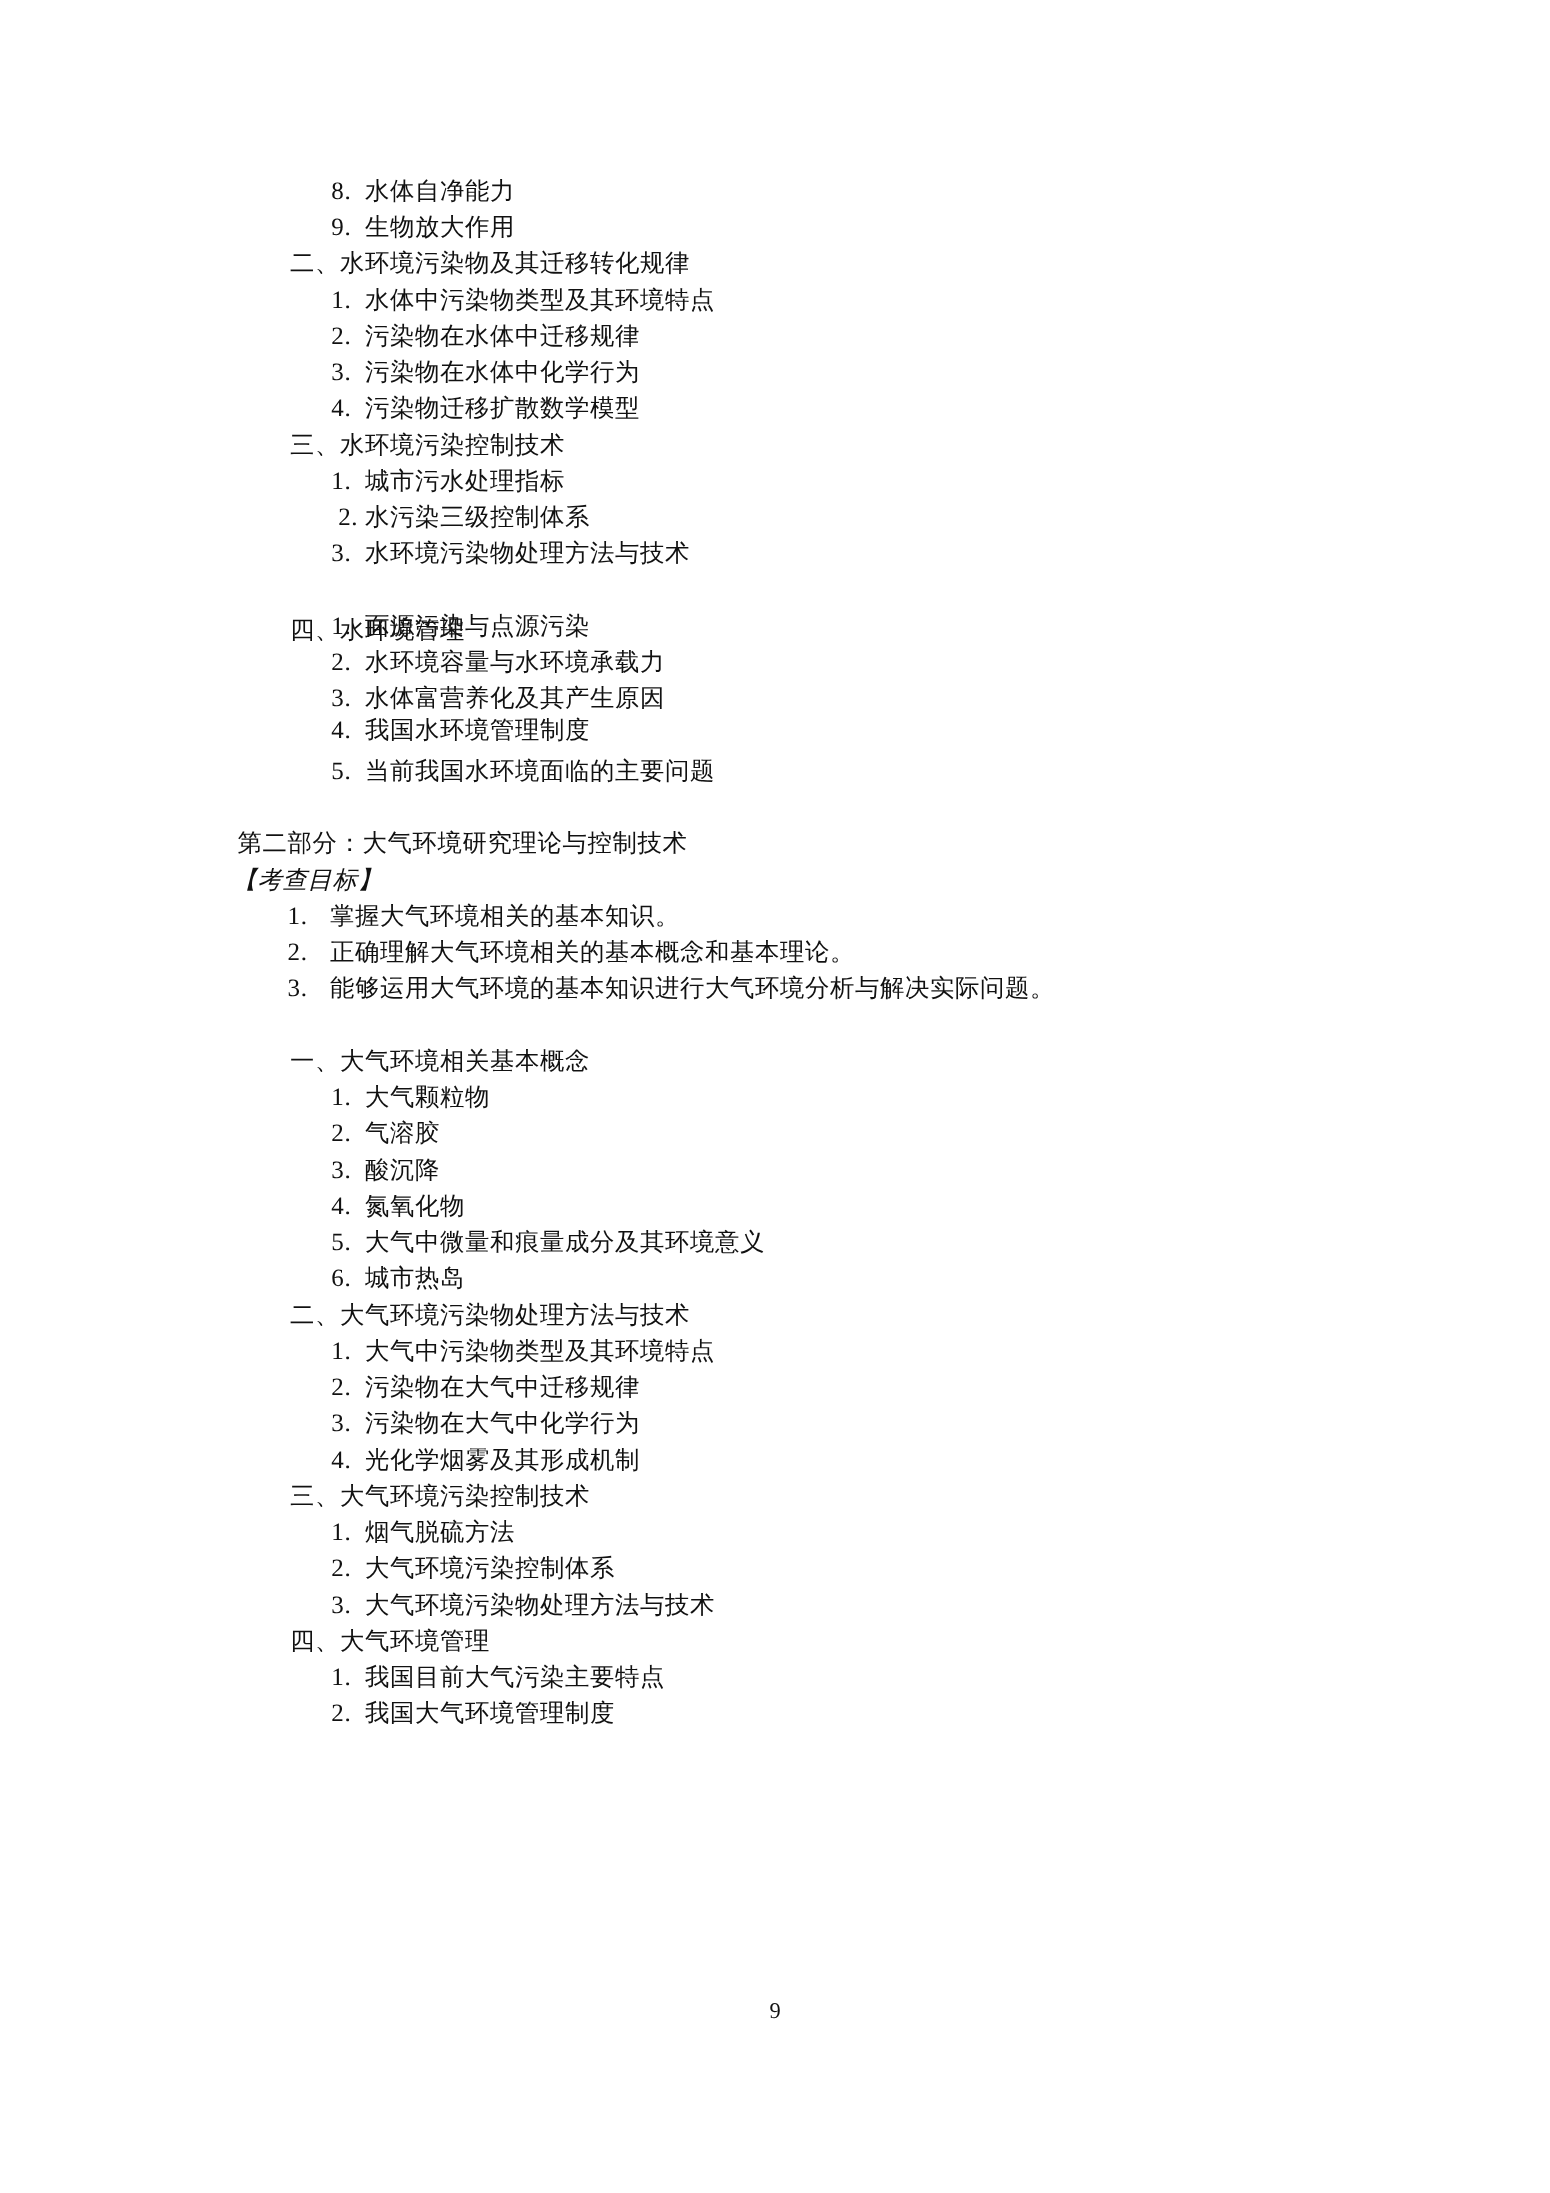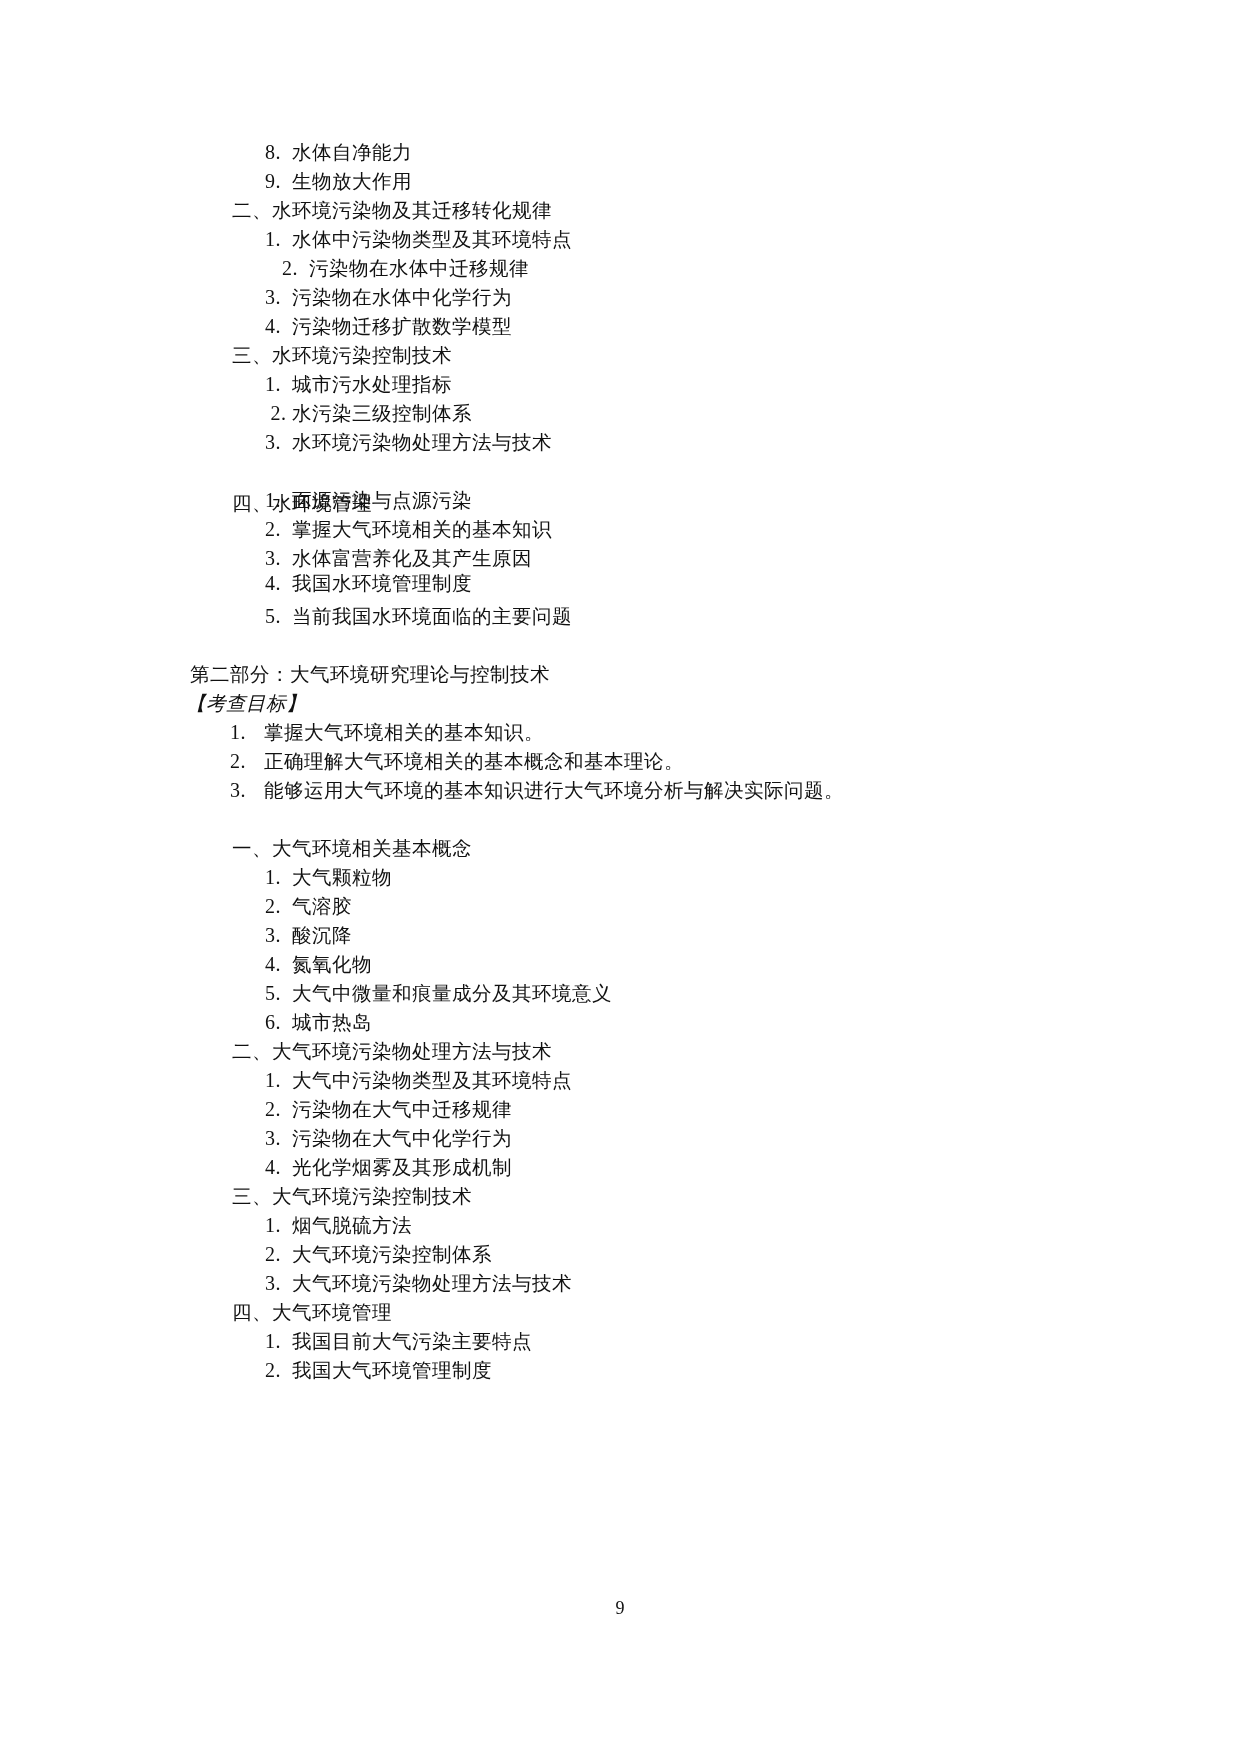--- a/index.html
+++ b/index.html
@@ -28,30 +28,30 @@
   </style>
 </head>
 <body>
 
 <div class="page">
   <div id="lines">
       <div class="line sub" style="top: 138px;"><span class="num">8.</span><span class="txt">水体自净能力</span></div>
       <div class="line sub" style="top: 167px;"><span class="num">9.</span><span class="txt">生物放大作用</span></div>
       <div class="line sec" style="top: 196px;"><span class="txt">二、水环境污染物及其迁移转化规律</span></div>
       <div class="line sub" style="top: 225px;"><span class="num">1.</span><span class="txt">水体中污染物类型及其环境特点</span></div>
-      <div class="line sub" style="top: 254px; margin-left: 17px;"><span class="num">2.</span><span class="txt">污染物在水体中迁移规律</span></div>
+      <div class="line sub" style="top: 254px;"><span class="num">2.</span><span class="txt">污染物在水体中迁移规律</span></div>
       <div class="line sub" style="top: 283px;"><span class="num">3.</span><span class="txt">污染物在水体中化学行为</span></div>
       <div class="line sub" style="top: 312px;"><span class="num">4.</span><span class="txt">污染物迁移扩散数学模型</span></div>
       <div class="line sec" style="top: 341px;"><span class="txt">三、水环境污染控制技术</span></div>
       <div class="line sub" style="top: 370px;"><span class="num">1.</span><span class="txt">城市污水处理指标</span></div>
       <div class="line sub" style="top: 399px; text-align: center;"><span class="num">2.</span><span class="txt">水污染三级控制体系</span></div>
       <div class="line sub" style="top: 428px;"><span class="num">3.</span><span class="txt">水环境污染物处理方法与技术</span></div>
       <div class="line sec" style="top: 457px; margin-top: 32px;"><span class="txt">四、水环境管理</span></div>
       <div class="line sub" style="top: 486px;"><span class="num">1.</span><span class="txt">面源污染与点源污染</span></div>
-      <div class="line sub" style="top: 515px;"><span class="num">2.</span><span class="txt">掌握大气环境相关的基本知识</span></div>
+      <div class="line sub" style="top: 515px;"><span class="num">2.</span><span class="txt">水环境容量与水环境承载力</span></div>
       <div class="line sub" style="top: 544px;"><span class="num">3.</span><span class="txt">水体富营养化及其产生原因</span></div>
       <div class="line sub" style="top: 569px;"><span class="num">4.</span><span class="txt">我国水环境管理制度</span></div>
       <div class="line sub" style="top: 602px;"><span class="num">5.</span><span class="txt">当前我国水环境面临的主要问题</span></div>
       <div class="line part" style="top: 660px;"><span class="txt">第二部分：大气环境研究理论与控制技术</span></div>
       <div class="line bracket" style="top: 689px; font-style: italic;"><span class="txt">【考查目标】</span></div>
       <div class="line goal" style="top: 718px;"><span class="num">1.</span><span class="txt">掌握大气环境相关的基本知识。</span></div>
       <div class="line goal" style="top: 747px;"><span class="num">2.</span><span class="txt">正确理解大气环境相关的基本概念和基本理论。</span></div>
       <div class="line goal" style="top: 776px;"><span class="num">3.</span><span class="txt">能够运用大气环境的基本知识进行大气环境分析与解决实际问题。</span></div>
       <div class="line sec" style="top: 834px;"><span class="txt">一、大气环境相关基本概念</span></div>
       <div class="line sub" style="top: 863px;"><span class="num">1.</span><span class="txt">大气颗粒物</span></div>

